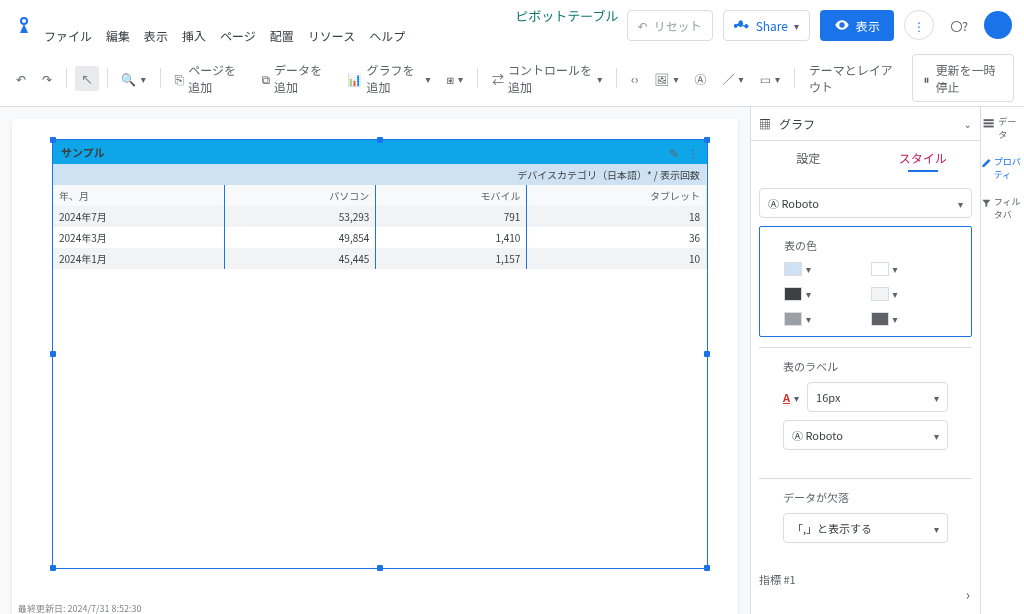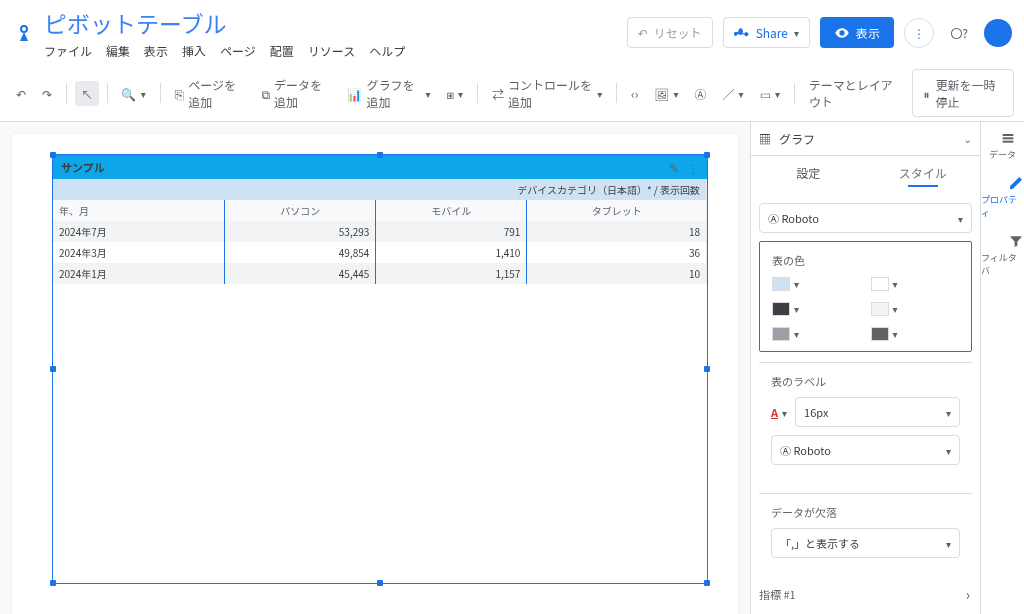--- a/index.html
+++ b/index.html
@@ -1,20 +1,20 @@
 <!DOCTYPE html>
 <html><head>
 <meta charset="utf-8">
 <style>
 * { box-sizing: border-box; margin: 0; padding: 0; }
 body { font-family: "Noto Sans JP", Arial, sans-serif; font-size: 12px; color: #3c4043; background: #fff; width: 1024px; height: 614px; overflow: hidden; }
 .header { display: flex; align-items: center; padding: 6px 12px; gap: 8px; }
 .logo { width: 24px; height: 24px; color: #1a73e8; }
 .title-block { flex: 1; }
-.doc-title { font-size: 23px; color: #3b82f6; }
+.doc-title { font-size: 13px; color: #0f766e; text-align: right; }
 .menus { display: flex; gap: 14px; font-size: 12px; color: #3c4043; margin-top: 2px; }
 .menus span { cursor: pointer; }
 .header-right { display: flex; align-items: center; gap: 10px; }
 .btn { display: inline-flex; align-items: center; gap: 6px; border: 1px solid #dadce0; border-radius: 4px; padding: 6px 10px; font-size: 12px; cursor: pointer; background: #fff; }
 .btn.primary { background: #1a73e8; color: #fff; border: none; padding: 7px 14px; }
 .btn.disabled { color: #9aa0a6; }
 .icon-btn { width: 30px; height: 30px; border-radius: 50%; display: flex; align-items: center; justify-content: center; cursor: pointer; color: #5f6368; }
 .avatar { width: 28px; height: 28px; border-radius: 50%; background: #1a73e8; }
 .toolbar { display: flex; align-items: center; padding: 4px 10px; border-bottom: 1px solid #dadce0; gap: 4px; font-size: 12px; color: #5f6368; }
 .tb-item { padding: 4px 6px; display: inline-flex; align-items: center; gap: 4px; cursor: pointer; border-radius: 3px; }
@@ -25,44 +25,44 @@
 .sel { position: absolute; top: 20px; left: 40px; right: 30px; bottom: 50px; border: 1px solid #1a73e8; }
 .sel-handle { position: absolute; width: 6px; height: 6px; background: #1a73e8; border-radius: 1px; }
 .sh-tl{top:-3px;left:-3px}.sh-tm{top:-3px;left:50%;margin-left:-3px}.sh-tr{top:-3px;right:-3px}
 .sh-ml{top:50%;left:-3px;margin-top:-3px}.sh-mr{top:50%;right:-3px;margin-top:-3px}
 .sh-bl{bottom:-3px;left:-3px}.sh-bm{bottom:-3px;left:50%;margin-left:-3px}.sh-br{bottom:-3px;right:-3px}
 .table-title { background: #0ea5e9; padding: 4px 8px; font-weight: bold; font-size: 11px; }
 .table-toolbar { position: absolute; top: 0; right: 0; display: flex; gap: 8px; padding: 4px 8px; color: #5f6368; }
 .pivot { width: 100%; border-collapse: collapse; font-size: 10px; }
 .pivot td, .pivot th { padding: 3px 6px; border-right: 1px solid #e8eaed; }
 .hdr1 { background: #cfe2f3; text-align: right; font-weight: normal; padding-right: 10px; }
-.hdr2 th { background: #f8f9fa; font-weight: normal; color: #5f6368; text-align: center; }
+.hdr2 th { background: #f8f9fa; font-weight: normal; color: #5f6368; text-align: right; }
 .hdr2 th:first-child { text-align: left; }
 .pivot tbody tr:nth-child(even) { background: #fff; }
 .pivot tbody tr:nth-child(odd) { background: #f1f3f4; }
 .pivot tbody td { text-align: right; }
 .pivot tbody td:first-child { text-align: left; }
 .col-sep { border-right: 1px solid #1a73e8 !important; }
 .footer { position: absolute; bottom: 4px; left: 6px; font-size: 9px; color: #80868b; }
 .side-panel { width: 230px; border-left: 1px solid #dadce0; display: flex; flex-direction: column; overflow: hidden; }
 .side-header { display: flex; align-items: center; padding: 8px; gap: 8px; border-bottom: 1px solid #dadce0; }
 .side-tabs { display: flex; justify-content: space-between; }
 .side-tab { flex: 1; text-align: center; padding: 8px; font-size: 12px; color: #5f6368; cursor: pointer; }
-.side-tab.active { color: #737373; }
+.side-tab.active { color: #be185d; }
 .side-tab.active::after { content: ""; display: block; height: 2px; background: #1a73e8; width: 30px; margin: 4px auto 0; }
 .side-body { flex: 1; overflow-y: auto; padding: 8px; font-size: 11px; }
-.side-group { border: 1.5px solid #1a73e8; padding: 10px 12px; margin-bottom: 10px; border-radius: 2px; }
+.side-group { border: 1.5px solid #1a73e8; padding: 10px 24px; margin-bottom: 10px; border-radius: 2px; }
 .side-group.plain { border: none; border-top: 1px solid #dadce0; border-radius: 0; }
 .sg-title { font-size: 11px; color: #5f6368; margin-bottom: 8px; }
 .dropdown { border: 1px solid #dadce0; border-radius: 4px; padding: 6px 8px; display: flex; align-items: center; justify-content: space-between; font-size: 11px; margin-bottom: 8px; cursor: pointer; }
 .color-grid { display: grid; grid-template-columns: 1fr 1fr; gap: 10px; }
 .color-cell { display: flex; align-items: center; gap: 4px; cursor: pointer; }
 .swatch { width: 18px; height: 14px; border: 1px solid #dadce0; }
 .right-rail { width: 44px; border-left: 1px solid #dadce0; display: flex; flex-direction: column; align-items: center; padding-top: 8px; gap: 14px; font-size: 9px; color: #5f6368; }
-.rail-item { display: flex; flex-direction: column; align-items: flex-end; gap: 2px; cursor: pointer; }
+.rail-item { display: flex; flex-direction: row; align-items: flex-start; gap: 2px; cursor: pointer; }
 .rail-item.active { color: #1a73e8; }
 .chev { font-size: 10px; color: #5f6368; }
 svg.ic { width: 16px; height: 16px; fill: currentColor; }
 .side-chev { position: absolute; bottom: 10px; right: 54px; font-size: 14px; color: #5f6368; cursor: pointer; }
 </style>
 </head>
 <body>
 
 <div class="header">
   <div class="logo">

